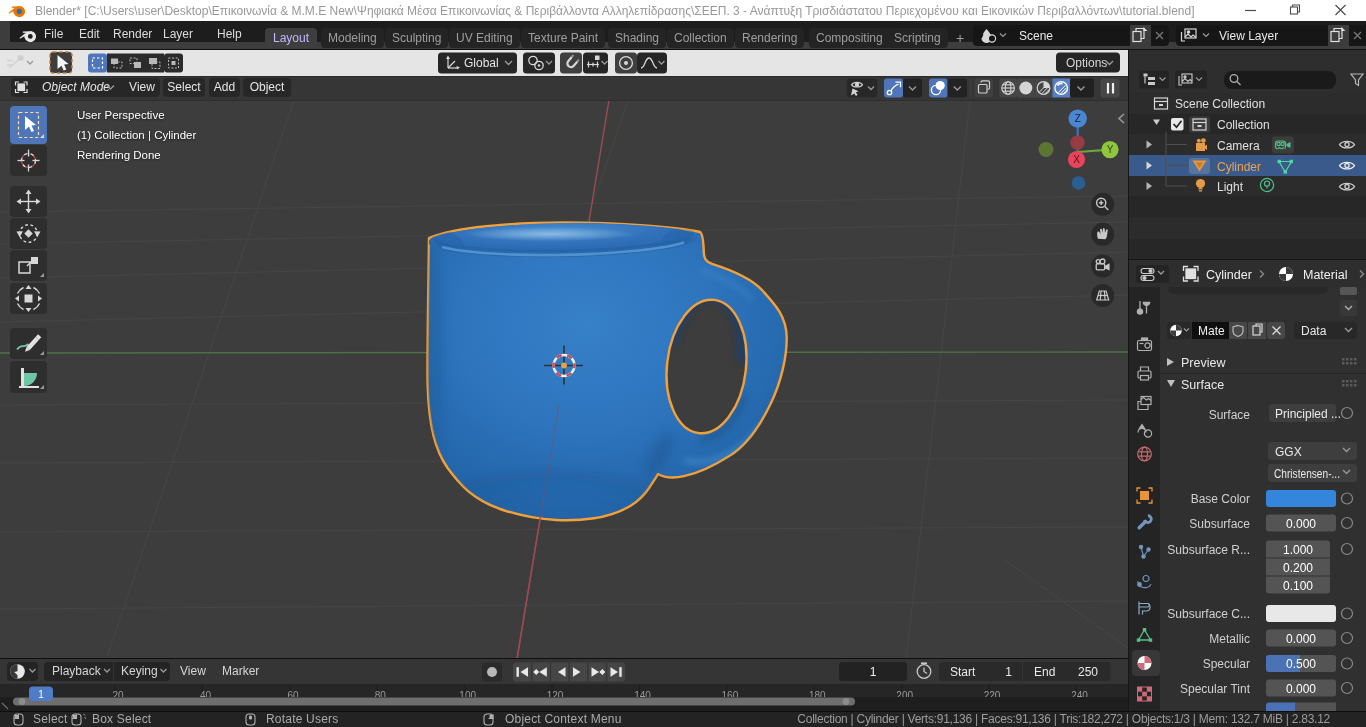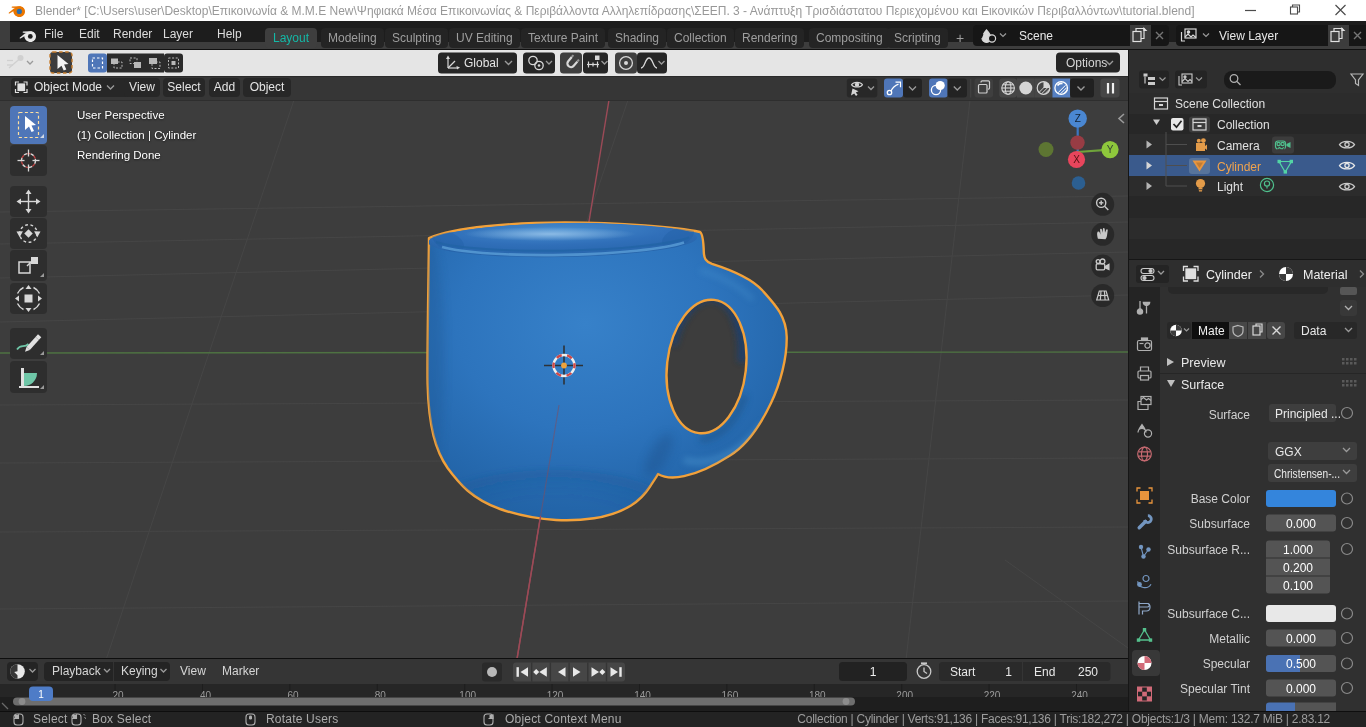--- a/index.html
+++ b/index.html
@@ -9,21 +9,21 @@
 #page { position:relative; width:1366px; height:727px; }
 
 
 #titlebar { left:0; top:0; width:1366px; height:21px; background:#ffffff; }
 #titletext { left:35px; top:3.5px; font-size:12px; color:#989898; white-space:nowrap; }
 
 
 #topbar { left:10px; top:21px; width:1366px; height:21px; background:#1d1d1d; }
 .menu { top:6px; font-size:12px; color:#dcdcdc; }
 .tab { top:7px; height:20px; font-size:12px; color:#9e9e9e; line-height:20px; }
-.tabactive { background:#3e3e3e; border-radius:4px; color:#14b8a6; }
+.tabactive { background:#3e3e3e; border-radius:4px; color:#c4b5fd; }
 .tabbox { background:#242424; border-radius:4px; padding:0 7px; }
 
 
 #toolrow { left:0; top:50px; width:1128px; height:26px; background:#e5e5e5; }
 #toolrowR { left:1128px; top:50px; width:238px; height:26px; background:#2e2e2e; }
 
 
 #vphead { left:0; top:76px; width:1128px; height:24px; background:#363636; }
 .hbtn { background:#272727; border-radius:4px; color:#e4e4e4; font-size:12px;
   height:19px; line-height:19px; text-align:center; top:2px; }
@@ -203,21 +203,21 @@
       <path d="M658.5 11 L661.5 14 L664.5 11" stroke="#9a9a9a" stroke-width="1.3" fill="none"></path>
 
       <rect x="1056" y="2.5" width="64" height="20" rx="4" fill="#252525"></rect>
       <text x="1066" y="17" font-size="12" fill="#d6d6d6">Options</text>
       <path d="M1106 11 L1109.5 14.5 L1113 11" stroke="#9a9a9a" stroke-width="1.4" fill="none"></path>
     </svg>
   </div>
   <div id="toolrowR" class="abs"></div>
 
   <div id="vphead" class="abs">
-    <div class="abs hbtn" style="left:11px; width:122px; text-align:left; padding-left:23px;">Object Mode</div>
+    <div class="abs hbtn" style="left:11px; width:122px; text-align:left; padding-left:31px;font-style:italic;">Object Mode</div>
     <svg class="abs" style="left:11px; top:2px;" width="107" height="19" viewBox="0 0 107 19">
       <g fill="none" stroke="#e0e0e0" stroke-width="1.2">
         <rect x="7" y="6" width="6.5" height="6.5" fill="#e0e0e0"></rect>
         <path d="M4.5 7.5 L4.5 4 L8 4 M12.5 4 L16 4 L16 7.5 M16 11 L16 14.5 L12.5 14.5 M8 14.5 L4.5 14.5 L4.5 11"></path>
         <path d="M96 7.5 L99.5 11 L103 7.5" stroke="#9a9a9a" stroke-width="1.3"></path>
       </g>
     </svg>
     <div class="abs hbtn" style="left:124px; width:36px;">View</div>
     <div class="abs hbtn" style="left:163px; width:42px;">Select</div>
     <div class="abs hbtn" style="left:209px; width:31px;">Add</div>

